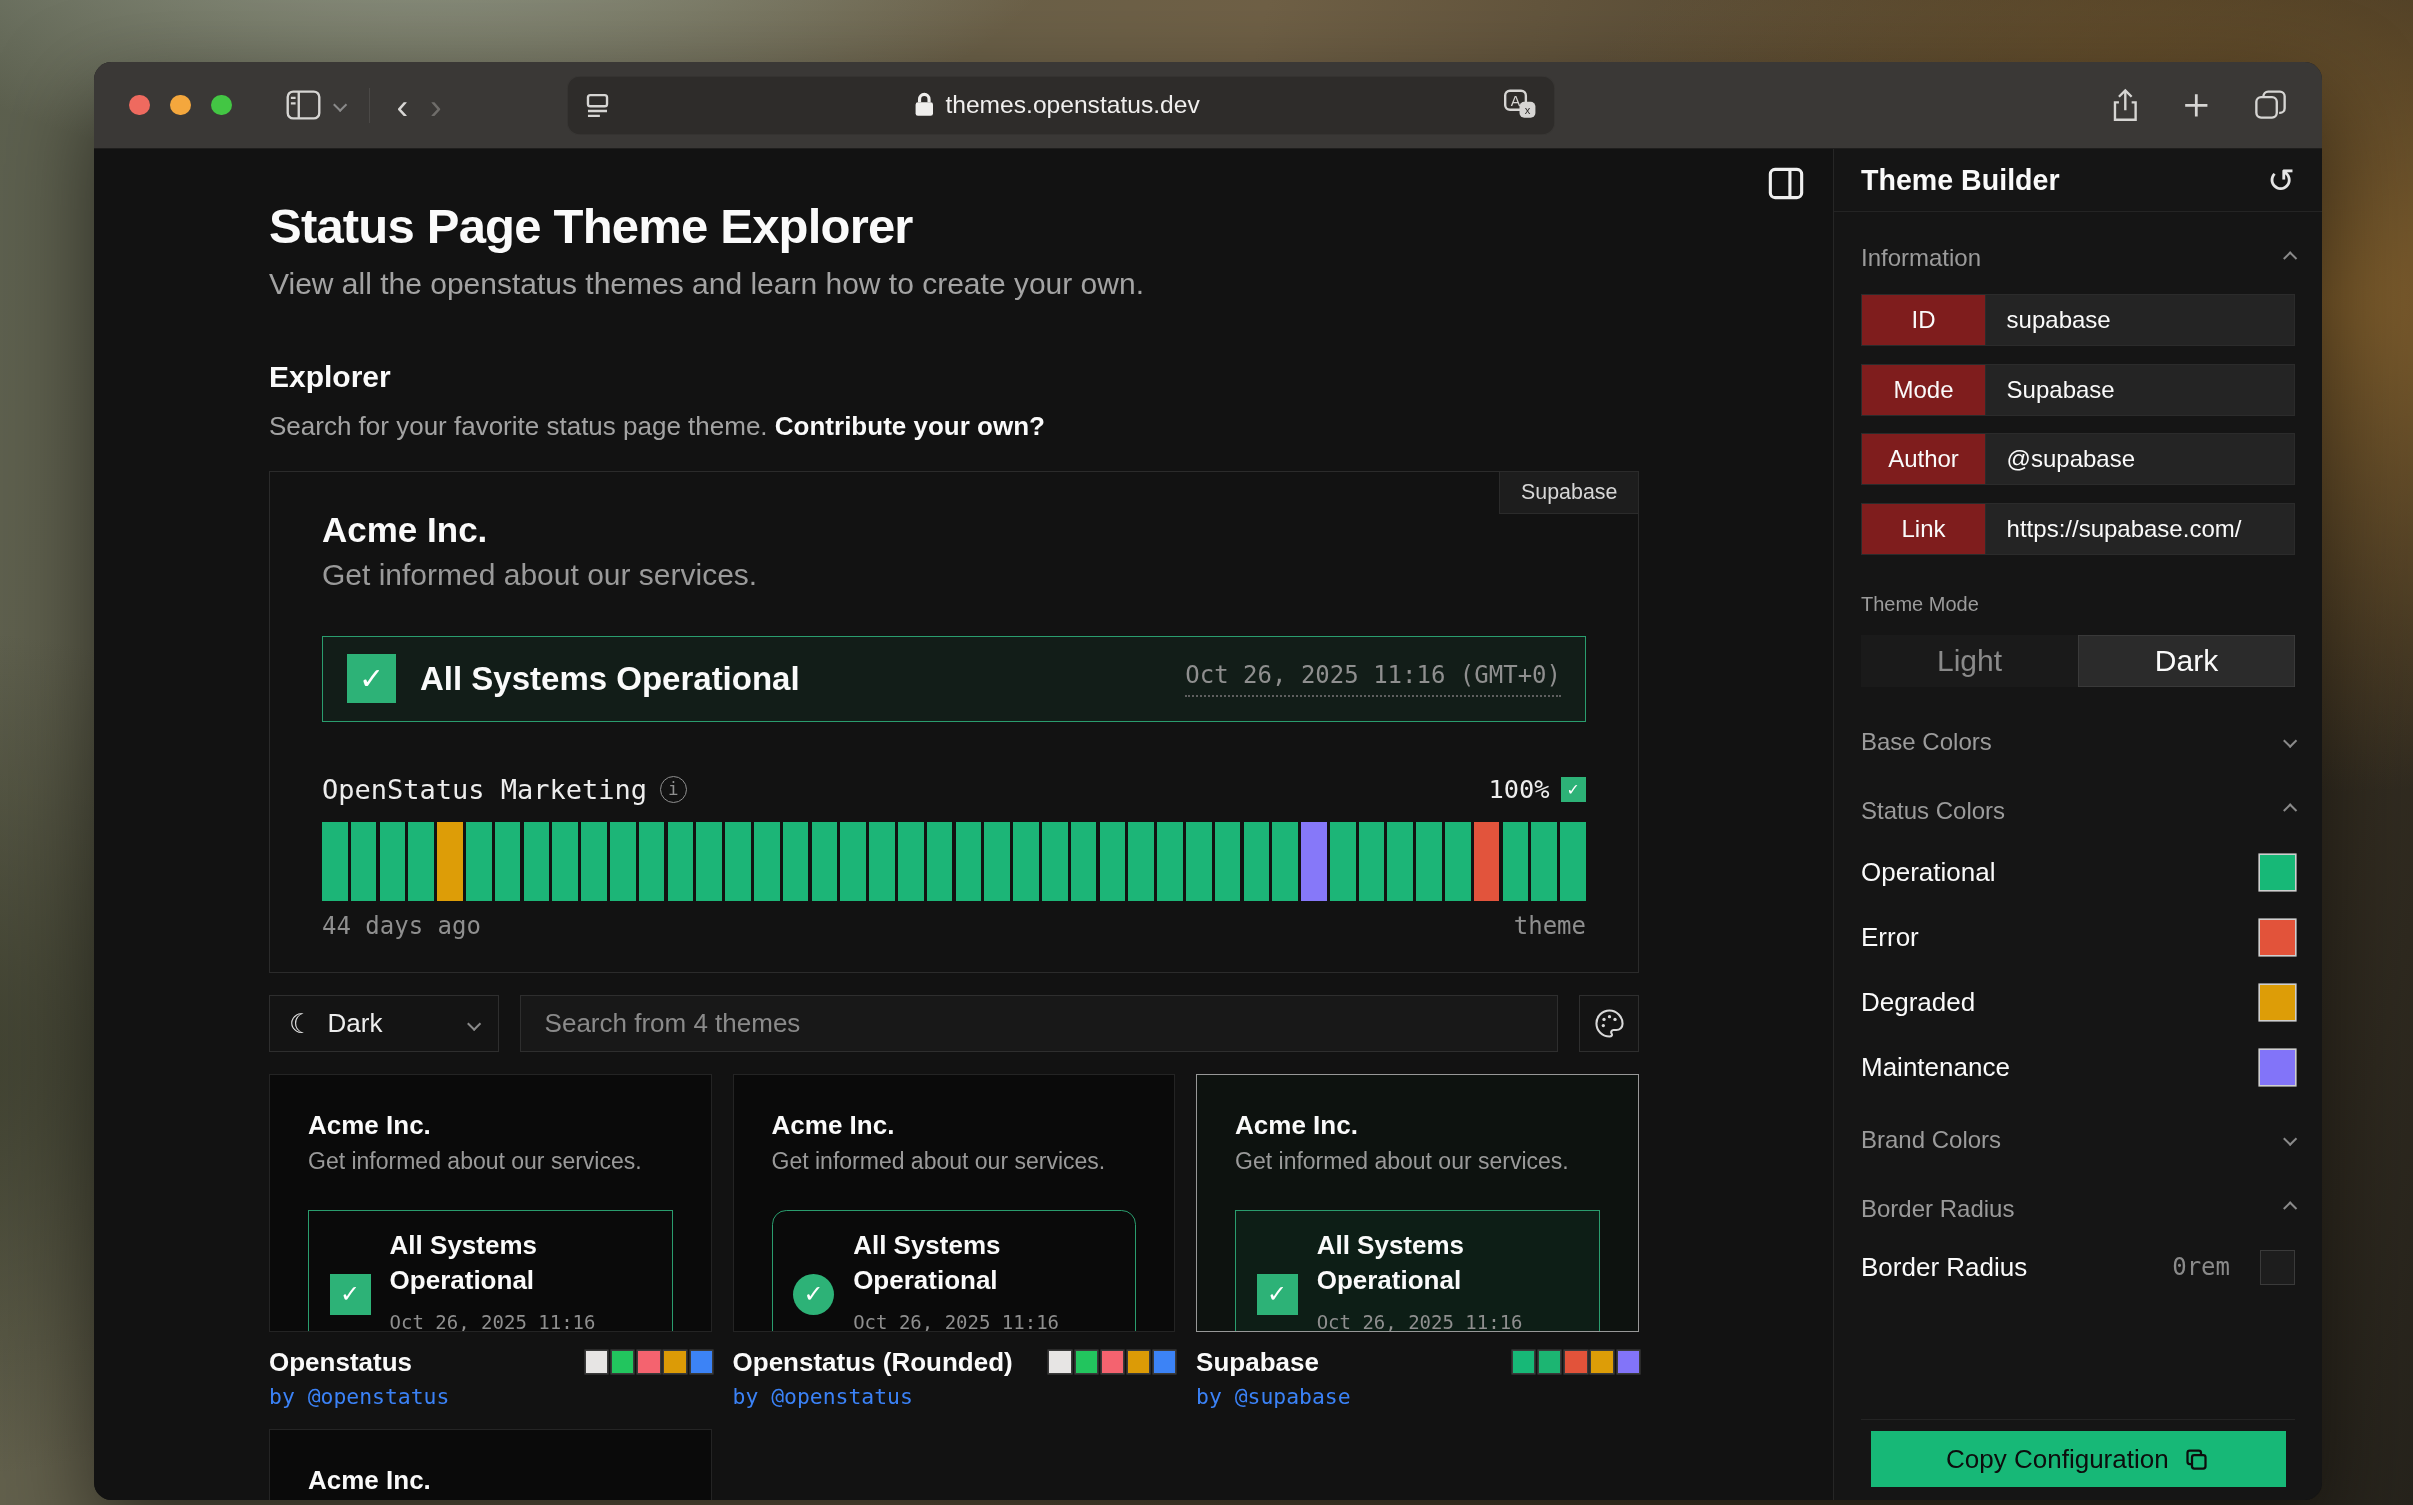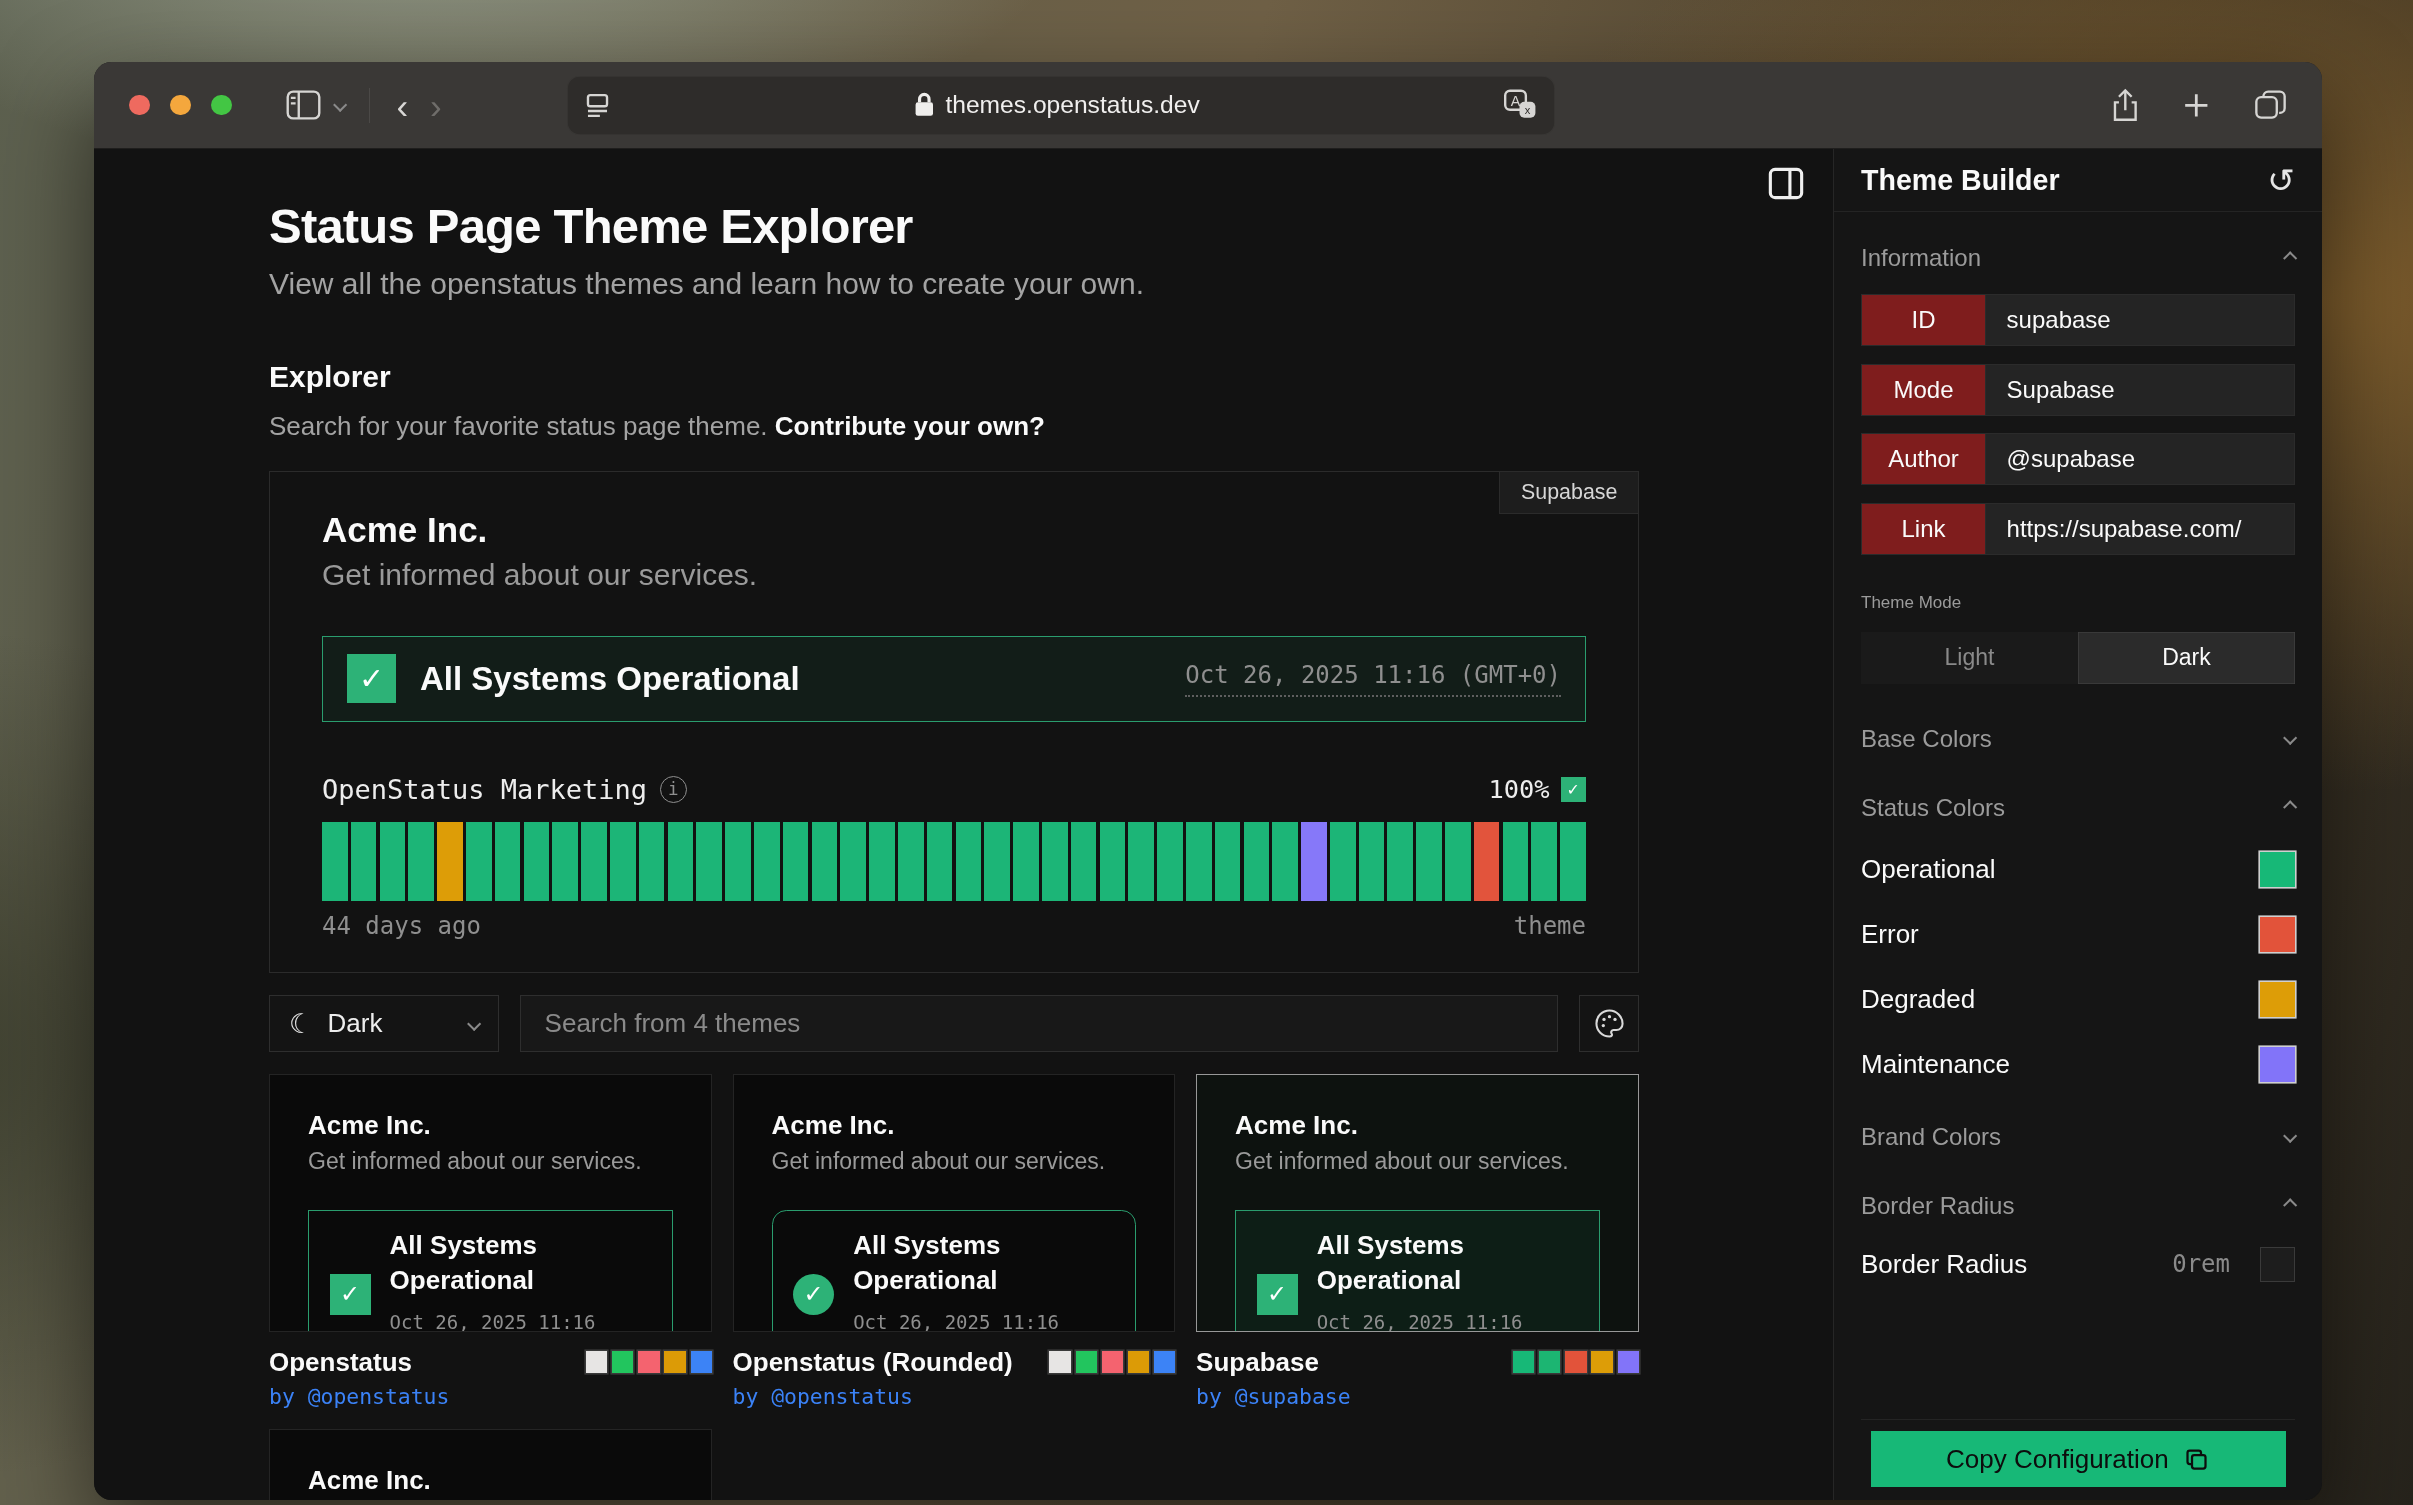--- a/index.html
+++ b/index.html
@@ -139,23 +139,23 @@
   .sb-title{ font-size:28.6px; font-weight:600; color:#fafafa; }
   .reset-icon{ margin-left:auto; font-size:33px; color:#e5e5e5; cursor:pointer; line-height:1; }
   .sb-body{ flex:1; padding:32px 27px 0 27px; display:flex; flex-direction:column; min-height:0; }
   .sec-h{ display:flex; align-items:center; color:#9b9b9b; font-size:24px; cursor:pointer; }
   .sec-h .chev{ margin-left:auto; }
   .info-rows{ margin-top:22px; }
   .info-row{ display:flex; height:52px; border:0.8px solid #2b2b2b; margin-bottom:17.5px; }
   .ir-label{ width:124px; flex:0 0 124px; background:#7f1d1d; color:#fafafa; font-size:24px;
     display:flex; align-items:center; justify-content:center; border-right:0.8px solid #2b2b2b; }
   .ir-value{ flex:1; background:#242424; color:#fafafa; font-size:24px; display:flex; align-items:center; padding-left:20.6px; }
-  .tm-label{ margin-top:20.6px; color:#9b9b9b; font-size:17px; }
+  .tm-label{ margin-top:20.6px; color:#9b9b9b; font-size:20px; }
   .segmented{ margin-top:19px; height:52px; display:flex; background:#1a1a1a; }
-  .seg{ flex:1; display:flex; align-items:center; justify-content:center; font-size:23px; color:#8a8a8a; cursor:pointer; }
+  .seg{ flex:1; display:flex; align-items:center; justify-content:center; font-size:30px; color:#8a8a8a; cursor:pointer; }
   .seg.active{ background:#2b2b2b; color:#fafafa; box-shadow:inset 0 0 0 0.8px #3f3f3f; }
   .sec-gap{ margin-top:41px; }
   .color-row{ margin-top:30px; display:flex; align-items:center; }
   .cr-label{ font-size:26px; color:#fafafa; }
   .cr-swatch{ margin-left:auto; width:35px; height:35px; box-shadow:0 0 0 1.6px #cfcfcf; cursor:pointer; }
   .br-row{ margin-top:27px; display:flex; align-items:center; }
   .br-right{ margin-left:auto; display:flex; align-items:center; gap:30px; }
   .br-value{ font-size:24px; color:#8a8a8a; }
   .br-box{ width:35px; height:35px; background:#1d1d1d; border:0.8px solid #3a3a3a; cursor:pointer; }
   .sb-footer{ margin-top:auto; border-top:0.8px solid #242424; padding:11px 9.5px 12.7px 9.5px; }

